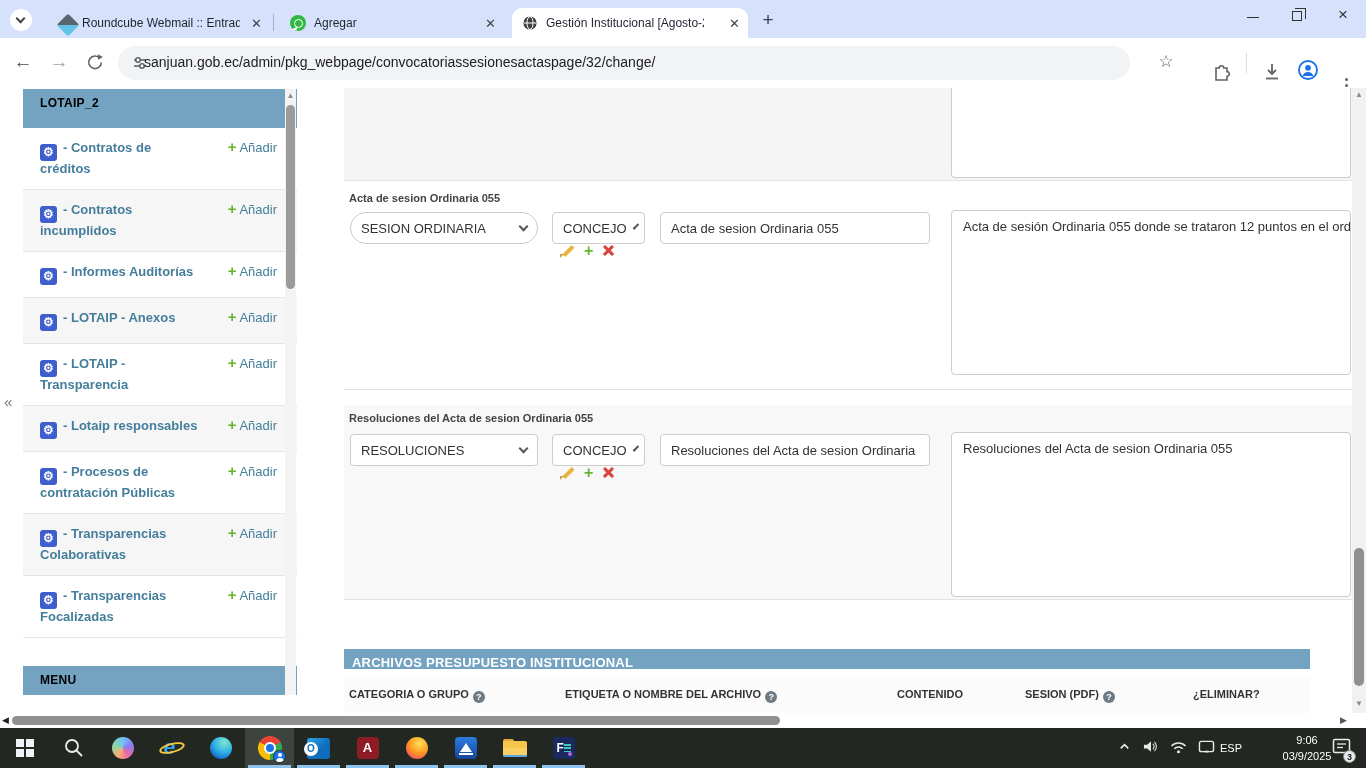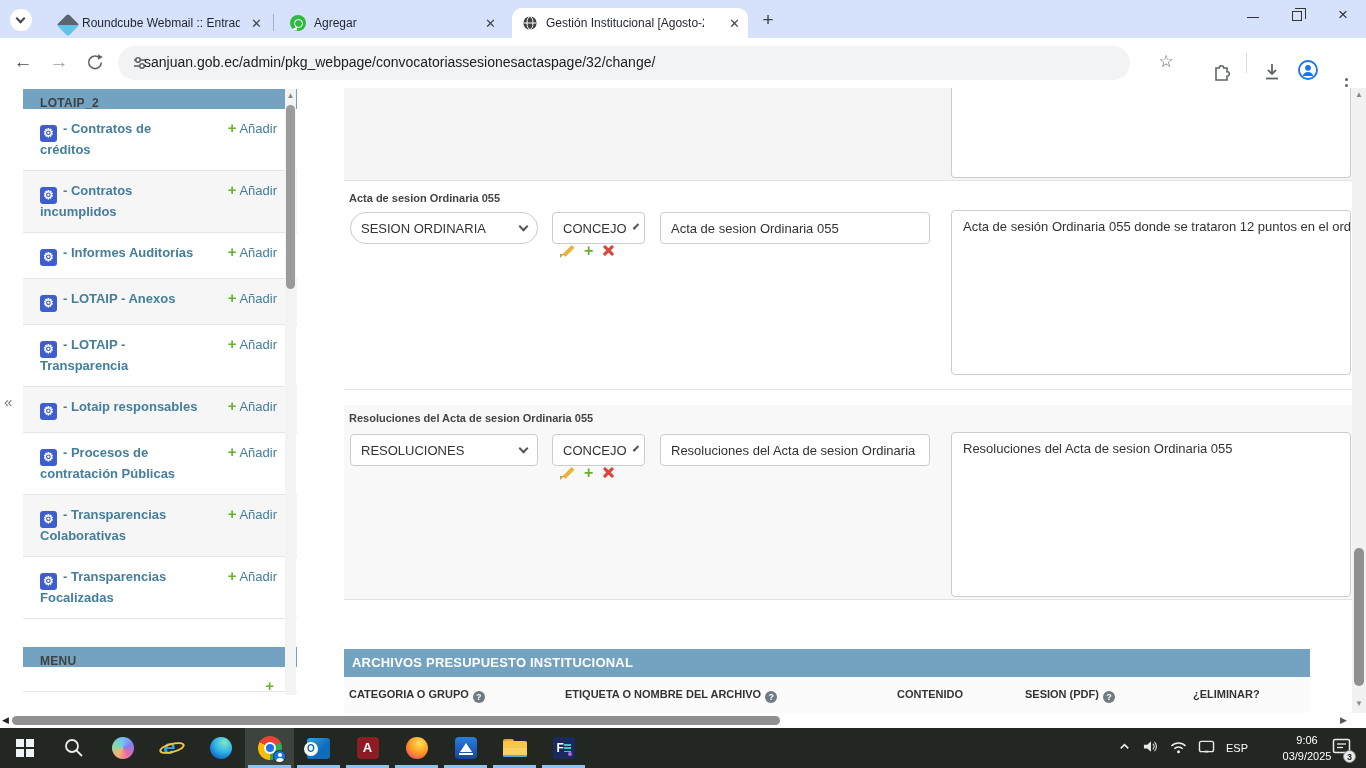--- a/index.html
+++ b/index.html
@@ -45,21 +45,21 @@
   .nv-dots { left:1334px; width:24px; padding-top:14px; }
   .dots3 { display:inline-flex; flex-direction:column; gap:2.5px; }
   .dots3 i { width:3px; height:3px; border-radius:50%; background:#5f6368; }
 
   
   .page { position:absolute; left:0; top:88px; width:1366px; height:625px; background:#fff; }
   .collapse { position:absolute; left:4px; top:305px; font-size:15px; color:#777; }
 
   
   .sidecard { position:absolute; left:23px; top:1px; width:274px; height:606px; overflow:hidden; }
-  .sec-head { height:20px; line-height:28px; background:#74a3c2; color:#404040; font-size:12px; font-weight:bold; padding-left:17px; letter-spacing:.3px; }
+  .sec-head { height:39px; line-height:28px; background:#74a3c2; color:#000000; font-size:12px; font-weight:bold; padding-left:17px; letter-spacing:.3px; }
   .side-item { position:relative; padding:12px 95px 12px 17px; font-size:13px; font-weight:bold; color:#447e9b; line-height:16px; border-bottom:1px solid #e5e5e5; background:#fff; }
   .side-item.alt { background:#f6f6f6; }
   .gear { display:inline-block; vertical-align:-4px; width:17px; height:17px; border-radius:3px; background:#3d5ecc; color:#fff; font-size:12px; line-height:17px; text-align:center; margin-right:6px; }
   .addlink { position:absolute; right:20px; top:11px; font-size:13px; color:#447e9b; font-weight:normal; white-space:nowrap; }
   .plus { color:#65b32e; font-weight:800; font-size:15px; margin-right:3px; }
   .side-gap { height:28px; background:#fff; }
   .side-scroll { position:absolute; left:285px; top:1px; width:11px; height:606px; background:#f3f3f3; }
   .side-thumb { position:absolute; left:1px; top:16px; width:9px; height:184px; background:#9b9b9b; border-radius:5px; }
   .scr-arrow { position:absolute; width:100%; text-align:center; font-size:8px; color:#8a8a8a; }
 
@@ -78,21 +78,21 @@
   .pencil { position:relative; display:inline-block; width:15px; height:15px; }
   .pencil:before { content:""; position:absolute; left:2px; top:6px; width:13px; height:4px; background:#e8b33c; border-radius:1px; transform:rotate(-45deg); }
   .pencil:after { content:""; position:absolute; left:0px; top:11px; width:0; height:0; border-top:4px solid #caa24a; border-right:4px solid transparent; transform:rotate(0deg); }
   .plusbtn { color:#65b32e; font-weight:800; font-size:16px; line-height:14px; }
   .xbtn { position:relative; width:13px; height:13px; display:inline-block; }
   .xbtn:before,.xbtn:after { content:""; position:absolute; left:0; top:5px; width:13px; height:3.2px; background:#d9453c; border-radius:1px; }
   .xbtn:before { transform:rotate(45deg);} .xbtn:after { transform:rotate(-45deg);}
   .addrow { position:absolute; left:344px; top:497px; width:1008px; height:34px; background:#f9f9f9; border-bottom:1px solid #e8e8e8; font-size:13px; line-height:34px; }
   .addrow .plus { margin-left:8px; }
   .addrow a { color:#447e9b; text-decoration:none; }
-  .bluehead { position:absolute; left:344px; top:561px; width:966px; height:28px; background:#74a3c2; color:#fff; font-weight:bold; font-size:13px; line-height:28px; padding-left:8px; letter-spacing:.2px; }
+  .bluehead { position:absolute; left:344px; top:561px; width:966px; height:20px; background:#74a3c2; color:#fff; font-weight:bold; font-size:13px; line-height:28px; padding-left:8px; letter-spacing:.2px; }
   .thead { position:absolute; left:344px; top:589px; width:966px; height:36px; background:#fbfbfb; }
   .th { position:absolute; top:11px; font-size:11px; font-weight:bold; color:#333; white-space:nowrap; }
   .helpq { display:inline-block; width:12px; height:12px; border-radius:50%; background:#6e7a84; color:#fff; font-size:9px; line-height:12px; text-align:center; font-weight:bold; margin-left:4px; vertical-align:-2px; }
 
   
   .vscroll { position:absolute; left:1352px; top:0; width:14px; height:625px; background:#f1f1f1; }
   .v-thumb { position:absolute; left:2px; top:460px; width:10px; height:138px; background:#8f8f8f; border-radius:5px; }
 
   
   .hscroll { position:absolute; left:0; top:713px; width:1366px; height:15px; background:#fff; }
@@ -128,21 +128,21 @@
   .scanic:after { content:""; position:absolute; left:4px; top:16px; width:14px; height:2px; background:#fff; }
   .folderic { position:relative; width:24px; height:18px; }
   .folderic:before { content:""; position:absolute; left:0; top:0; width:11px; height:5px; background:#e8a33d; border-radius:2px 2px 0 0; }
   .folderic:after { content:""; position:absolute; left:0; top:2px; width:24px; height:16px; background:linear-gradient(180deg,#f6c64a 0 45%, #f8d066 45%); border-radius:2px; box-shadow:inset 0 -9px 0 -7px #5aa7e0; }
   .fappic { position:relative; width:22px; height:22px; border-radius:3px; background:#1b2a5e; color:#fff; }
   .fappic b { position:absolute; left:4px; top:4px; font-size:12px; }
   .fappic i { position:absolute; right:4px; top:7px; width:7px; height:8px; background:repeating-linear-gradient(180deg,#40c8c0 0 1.6px, transparent 1.6px 3.4px); }
   .fappic u { position:absolute; right:3px; bottom:3px; width:4px; height:4px; border-radius:50%; background:#b06ae0; }
   .tray { position:absolute; top:0; height:40px; display:flex; align-items:center; }
   .tray-ic { margin:0 5px; }
-  .esp { color:#fff; font-size:11px; margin:0 6px; }
+  .esp { color:#fff; font-size:11px; margin:0 0; }
   .clock { position:absolute; left:1272px; top:4px; width:70px; color:#fff; font-size:11px; text-align:center; line-height:16px; }
   .notif { position:absolute; left:1332px; top:10px; }
   .badge3 { position:absolute; left:1343px; top:22px; width:13px; height:13px; border-radius:50%; background:#e8eaed; border:1px solid #888; color:#1c1c1c; font-size:9px; font-weight:bold; line-height:12px; text-align:center; }
 
   .fav-rc { display:inline-block; width:11px; height:11px; margin:2px 0 0 2px; transform:rotate(45deg); background:linear-gradient(135deg,#5a6570 0 48%, #62c3e8 48%); border-radius:2px; }
   .fav-wa { position:relative; display:inline-block; width:16px; height:16px; border-radius:50%; background:#2fb843; }
   .fav-wa:before { content:""; position:absolute; left:3.5px; top:3.5px; width:9px; height:9px; border:1.8px solid #fff; border-radius:50%; box-sizing:border-box; }
   .fav-wa:after { content:""; position:absolute; left:2px; bottom:1px; width:0; height:0; border-top:4px solid transparent; border-right:5px solid #fff; transform:rotate(12deg); }
 </style>
 </head>

